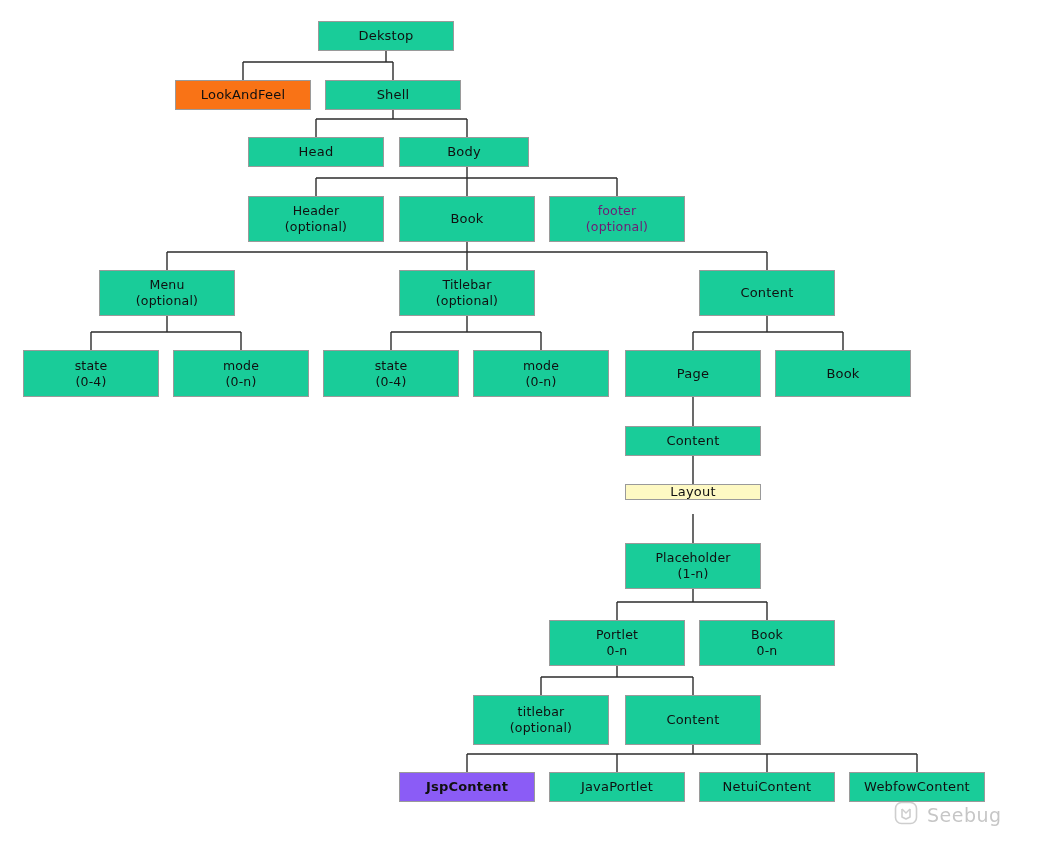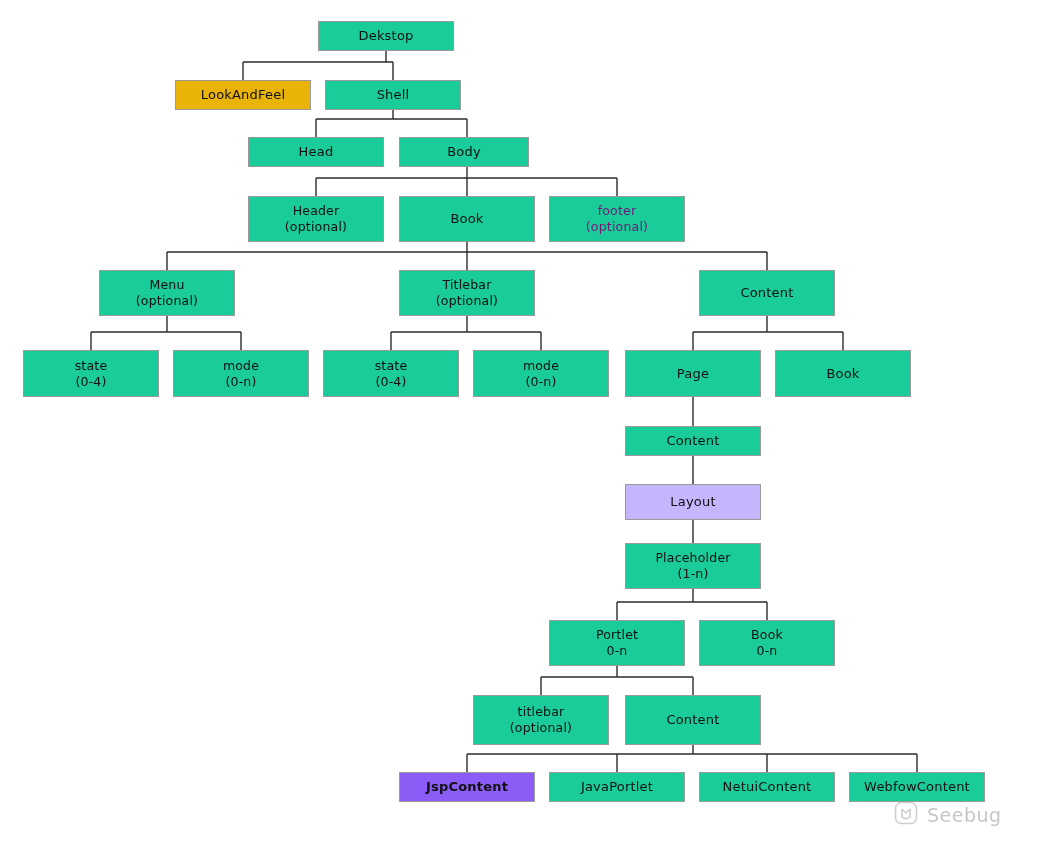--- a/index.html
+++ b/index.html
@@ -108,21 +108,21 @@
       <line x1="467" y1="754" x2="917" y2="754" stroke="#2b2b2b" stroke-width="1.4"></line>
       <line x1="467" y1="754" x2="467" y2="772" stroke="#2b2b2b" stroke-width="1.4"></line>
       <line x1="617" y1="754" x2="617" y2="772" stroke="#2b2b2b" stroke-width="1.4"></line>
       <line x1="767" y1="754" x2="767" y2="772" stroke="#2b2b2b" stroke-width="1.4"></line>
       <line x1="917" y1="754" x2="917" y2="772" stroke="#2b2b2b" stroke-width="1.4"></line>
     </svg>
   <div id="nodes-layer">
       <div class="node" style="left: 318px; top: 21px; width: 136px; height: 30px; background: rgb(25, 204, 153); border-color: rgb(154, 154, 154); color: rgb(16, 16, 16); justify-content: center;">
         <span>Dekstop</span>
       </div>
-      <div class="node" style="left: 175px; top: 80px; width: 136px; height: 30px; background: #eab308; border-color: rgb(154, 154, 154); color: rgb(16, 16, 16);">
+      <div class="node" style="left: 175px; top: 80px; width: 136px; height: 30px; background: #f97316; border-color: rgb(154, 154, 154); color: rgb(16, 16, 16);">
         <span>LookAndFeel</span>
       </div>
       <div class="node" style="left: 325px; top: 80px; width: 136px; height: 30px; background: rgb(25, 204, 153); border-color: rgb(154, 154, 154); color: rgb(16, 16, 16);">
         <span>Shell</span>
       </div>
       <div class="node" style="left: 248px; top: 137px; width: 136px; height: 30px; background: rgb(25, 204, 153); border-color: rgb(154, 154, 154); color: rgb(16, 16, 16);">
         <span>Head</span>
       </div>
       <div class="node" style="left: 399px; top: 137px; width: 130px; height: 30px; background: rgb(25, 204, 153); border-color: rgb(154, 154, 154); color: rgb(16, 16, 16);">
         <span>Body</span>
@@ -167,21 +167,21 @@
       </div>
       <div class="node" style="left: 625px; top: 350px; width: 136px; height: 47px; background: rgb(25, 204, 153); border-color: rgb(154, 154, 154); color: rgb(16, 16, 16);">
         <span>Page</span>
       </div>
       <div class="node" style="left: 775px; top: 350px; width: 136px; height: 47px; background: rgb(25, 204, 153); border-color: rgb(154, 154, 154); color: rgb(16, 16, 16);">
         <span>Book</span>
       </div>
       <div class="node" style="left: 625px; top: 426px; width: 136px; height: 30px; background: rgb(25, 204, 153); border-color: rgb(154, 154, 154); color: rgb(16, 16, 16);">
         <span>Content</span>
       </div>
-      <div class="node" style="left: 625px; top: 484px; width: 136px; height: 36px; background: #c4b5fd; border-color: rgb(154, 154, 154); color: rgb(16, 16, 16);">
+      <div class="node" style="left: 625px; top: 484px; width: 136px; height: 16px; background: #fef9c3; border-color: rgb(154, 154, 154); color: rgb(16, 16, 16);">
         <span>Layout</span>
       </div>
       <div class="node small" style="left: 625px; top: 543px; width: 136px; height: 46px; background: rgb(25, 204, 153); border-color: rgb(154, 154, 154); color: rgb(16, 16, 16);">
         <span>Placeholder</span>
         <span class="l2">(1-n)</span>
       </div>
       <div class="node small" style="left: 549px; top: 620px; width: 136px; height: 46px; background: rgb(25, 204, 153); border-color: rgb(154, 154, 154); color: rgb(16, 16, 16);">
         <span>Portlet</span>
         <span class="l2">0-n</span>
       </div>

